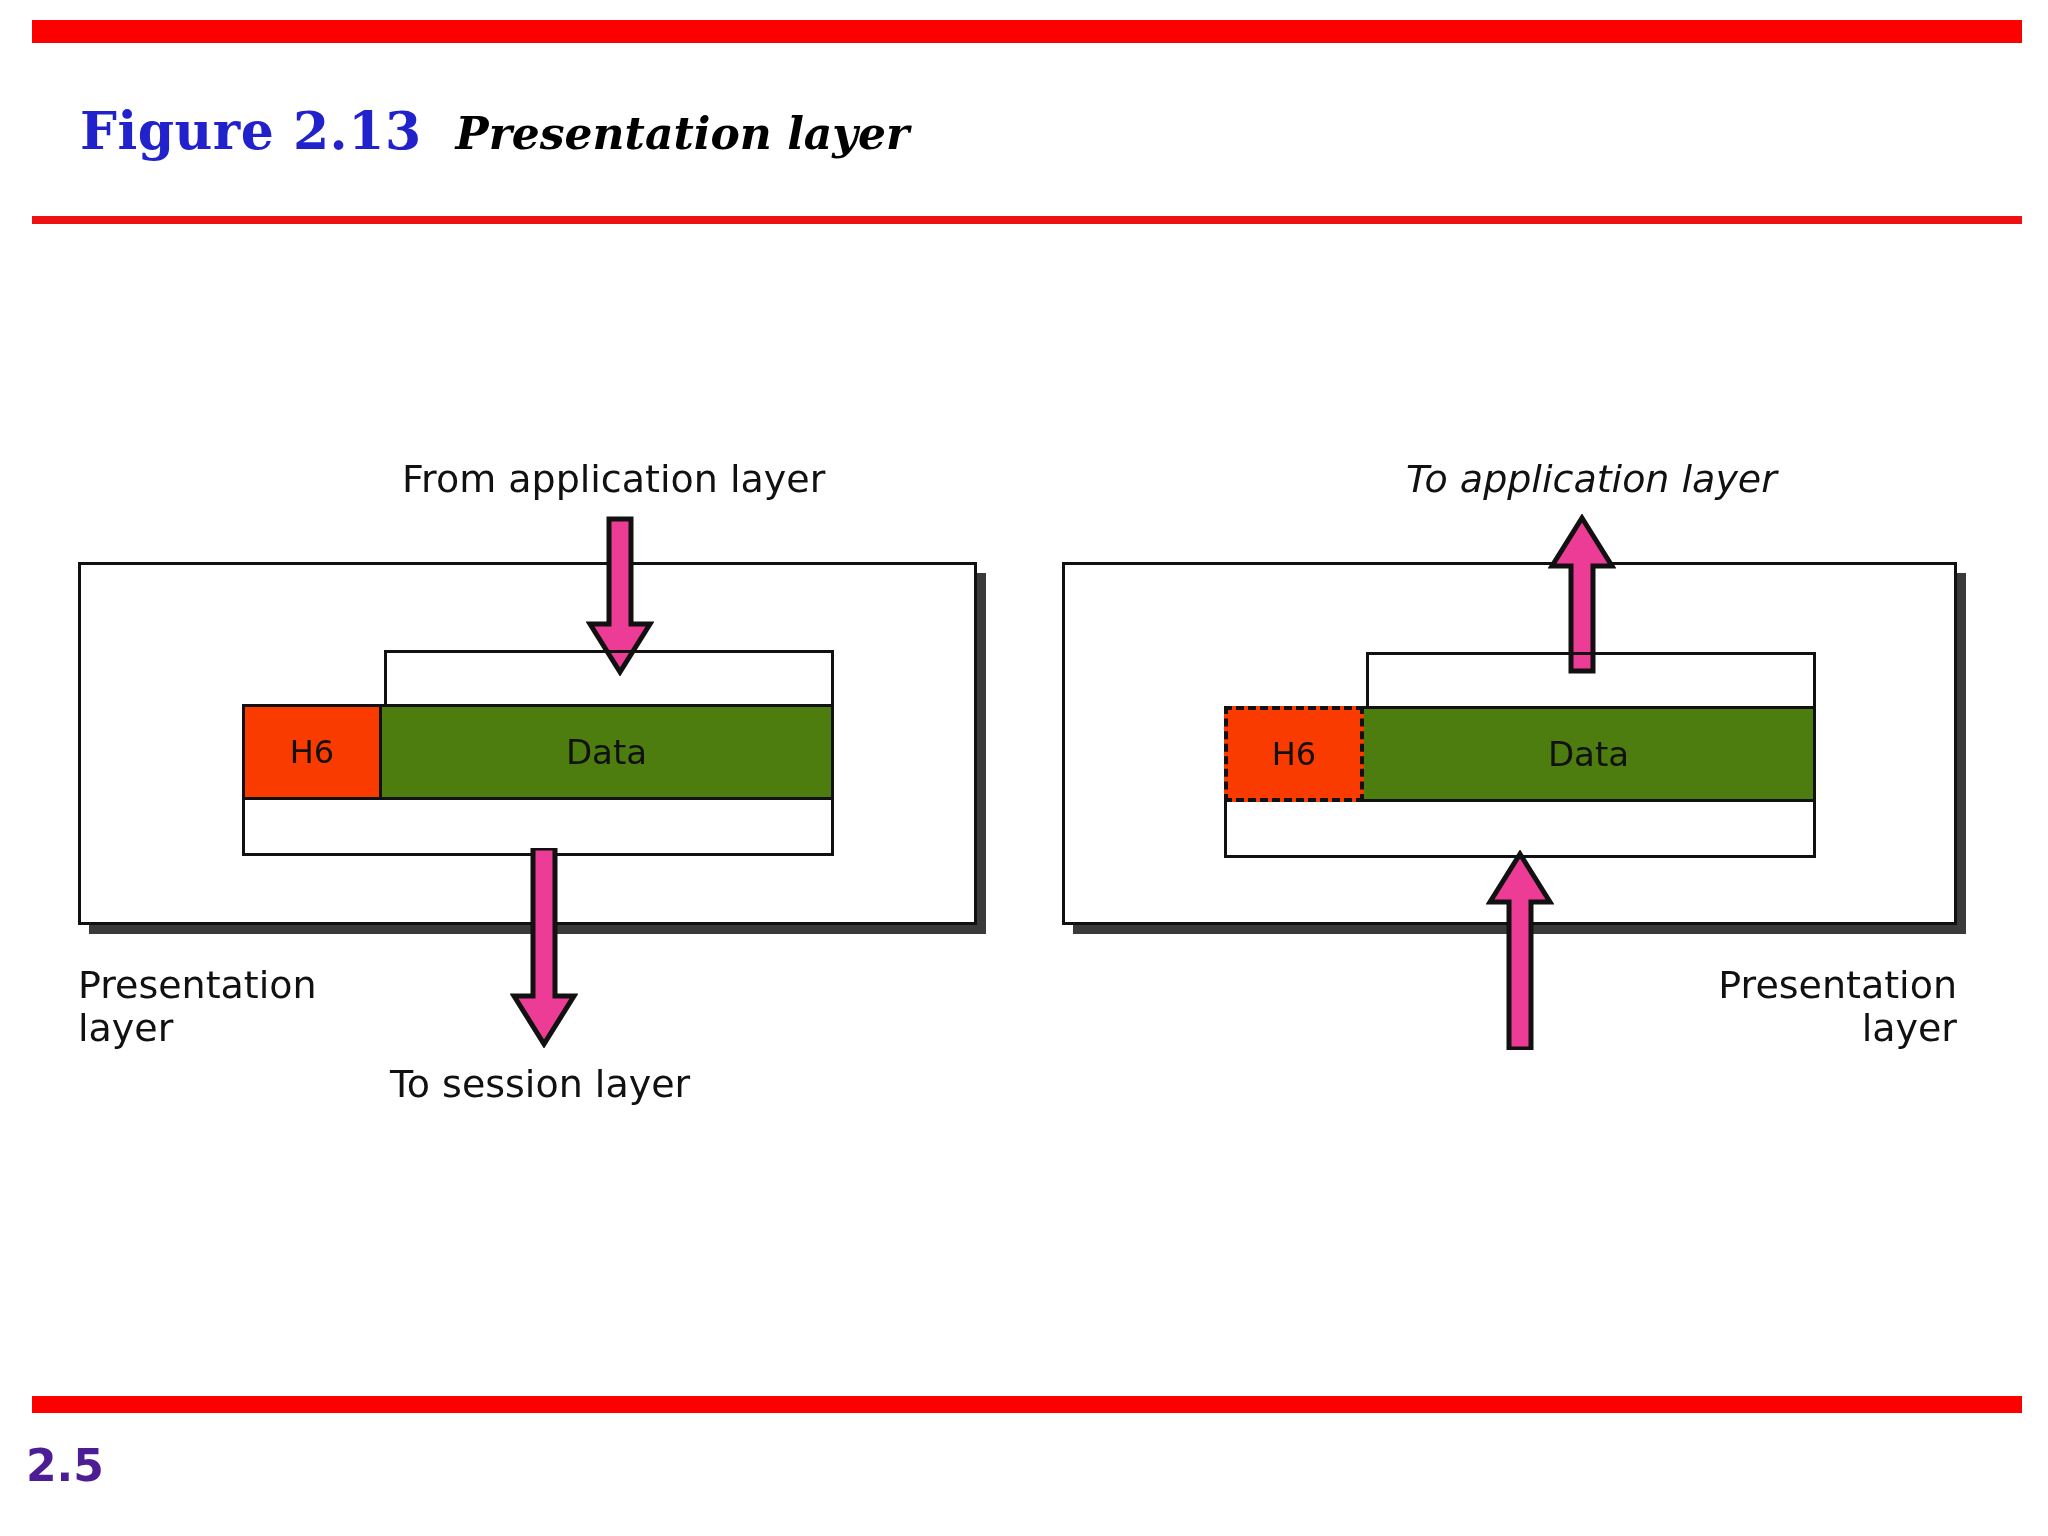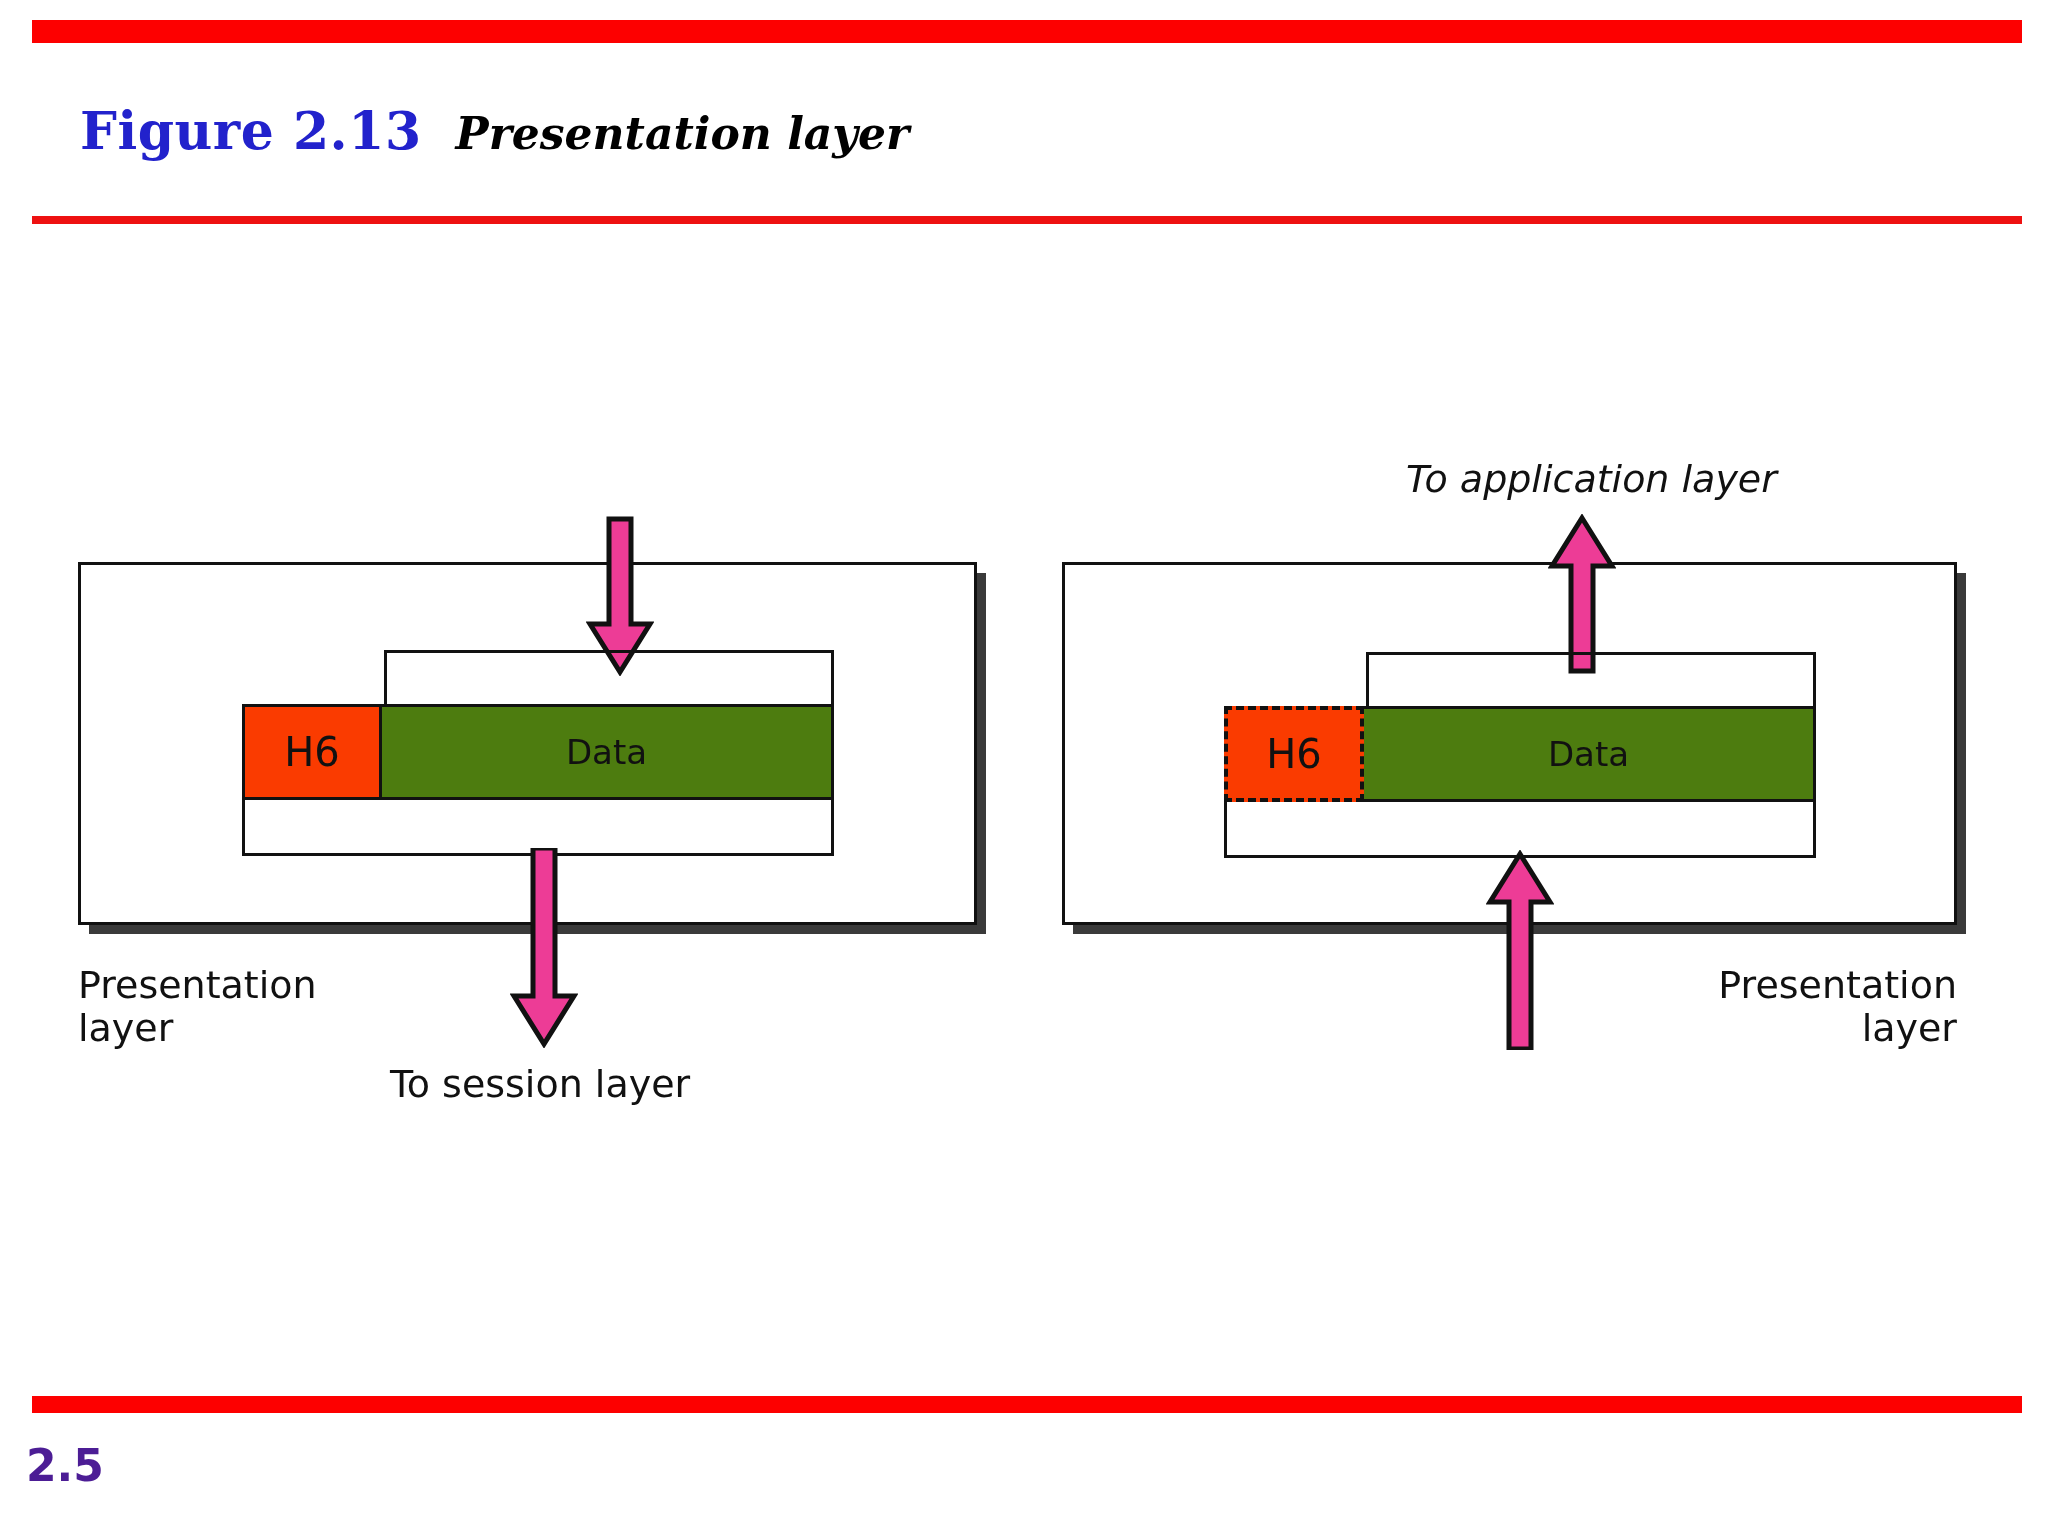--- a/index.html
+++ b/index.html
@@ -27,21 +27,21 @@
   
   .panel{position:absolute;top:562px;height:363px;background:#fff;border:3px solid #111;
          box-shadow:10px 10px 0 -1px #3a3a3a;box-sizing:border-box;}
   .panel-left{left:76px;width:899px;}
   .panel-right{left:1060px;width:895px;}
 
   
   .packet{position:absolute;display:flex;height:96px;box-sizing:border-box;}
   .packet .h6{width:140px;background:#fa3b00;border:3px solid #111;box-sizing:border-box;
               display:flex;align-items:center;justify-content:center;
-              font-size:40px;color:#111;}
+              font-size:32px;color:#111;}
   .packet .h6.dashed{border:4px dashed #111;}
   .packet .payload{flex:1;background:#4d7c0f;border:3px solid #111;border-left:none;
               box-sizing:border-box;display:flex;align-items:center;justify-content:center;
               font-size:34px;color:#111;}
   .packet-left{left:240px;top:704px;width:592px;}
   .packet-right{left:1222px;top:706px;width:592px;}
 
   
   .bracket{position:absolute;box-sizing:border-box;}
   .bracket-top{border:3px solid #111;border-bottom:none;}
@@ -76,20 +76,21 @@
   <div class="rule-thin"></div>
   <div class="rule-bottom"></div>
 
   <div class="title-row">
     <span class="fig-label">Figure 2.13</span>
     <span class="fig-title">Presentation layer</span>
   </div>
 
   <div class="panel panel-left"></div>
 
+  <div class="lbl lbl-from-app">From application layer</div>
 
   <svg class="arrow" style="left:584px;top:516px;" width="68" height="160" viewBox="0 0 68 160">
     <polygon points="23,3 45,3 45,108 64,108 34,156 4,108 23,108" fill="#ed3c96" stroke="#111" stroke-width="5" stroke-linejoin="miter"></polygon>
   </svg>
 
   <div class="bracket bracket-top br-l-top"></div>
   <div class="bracket bracket-bottom br-l-bot"></div>
 
   <div class="packet packet-left">
     <div class="h6">H6</div>

